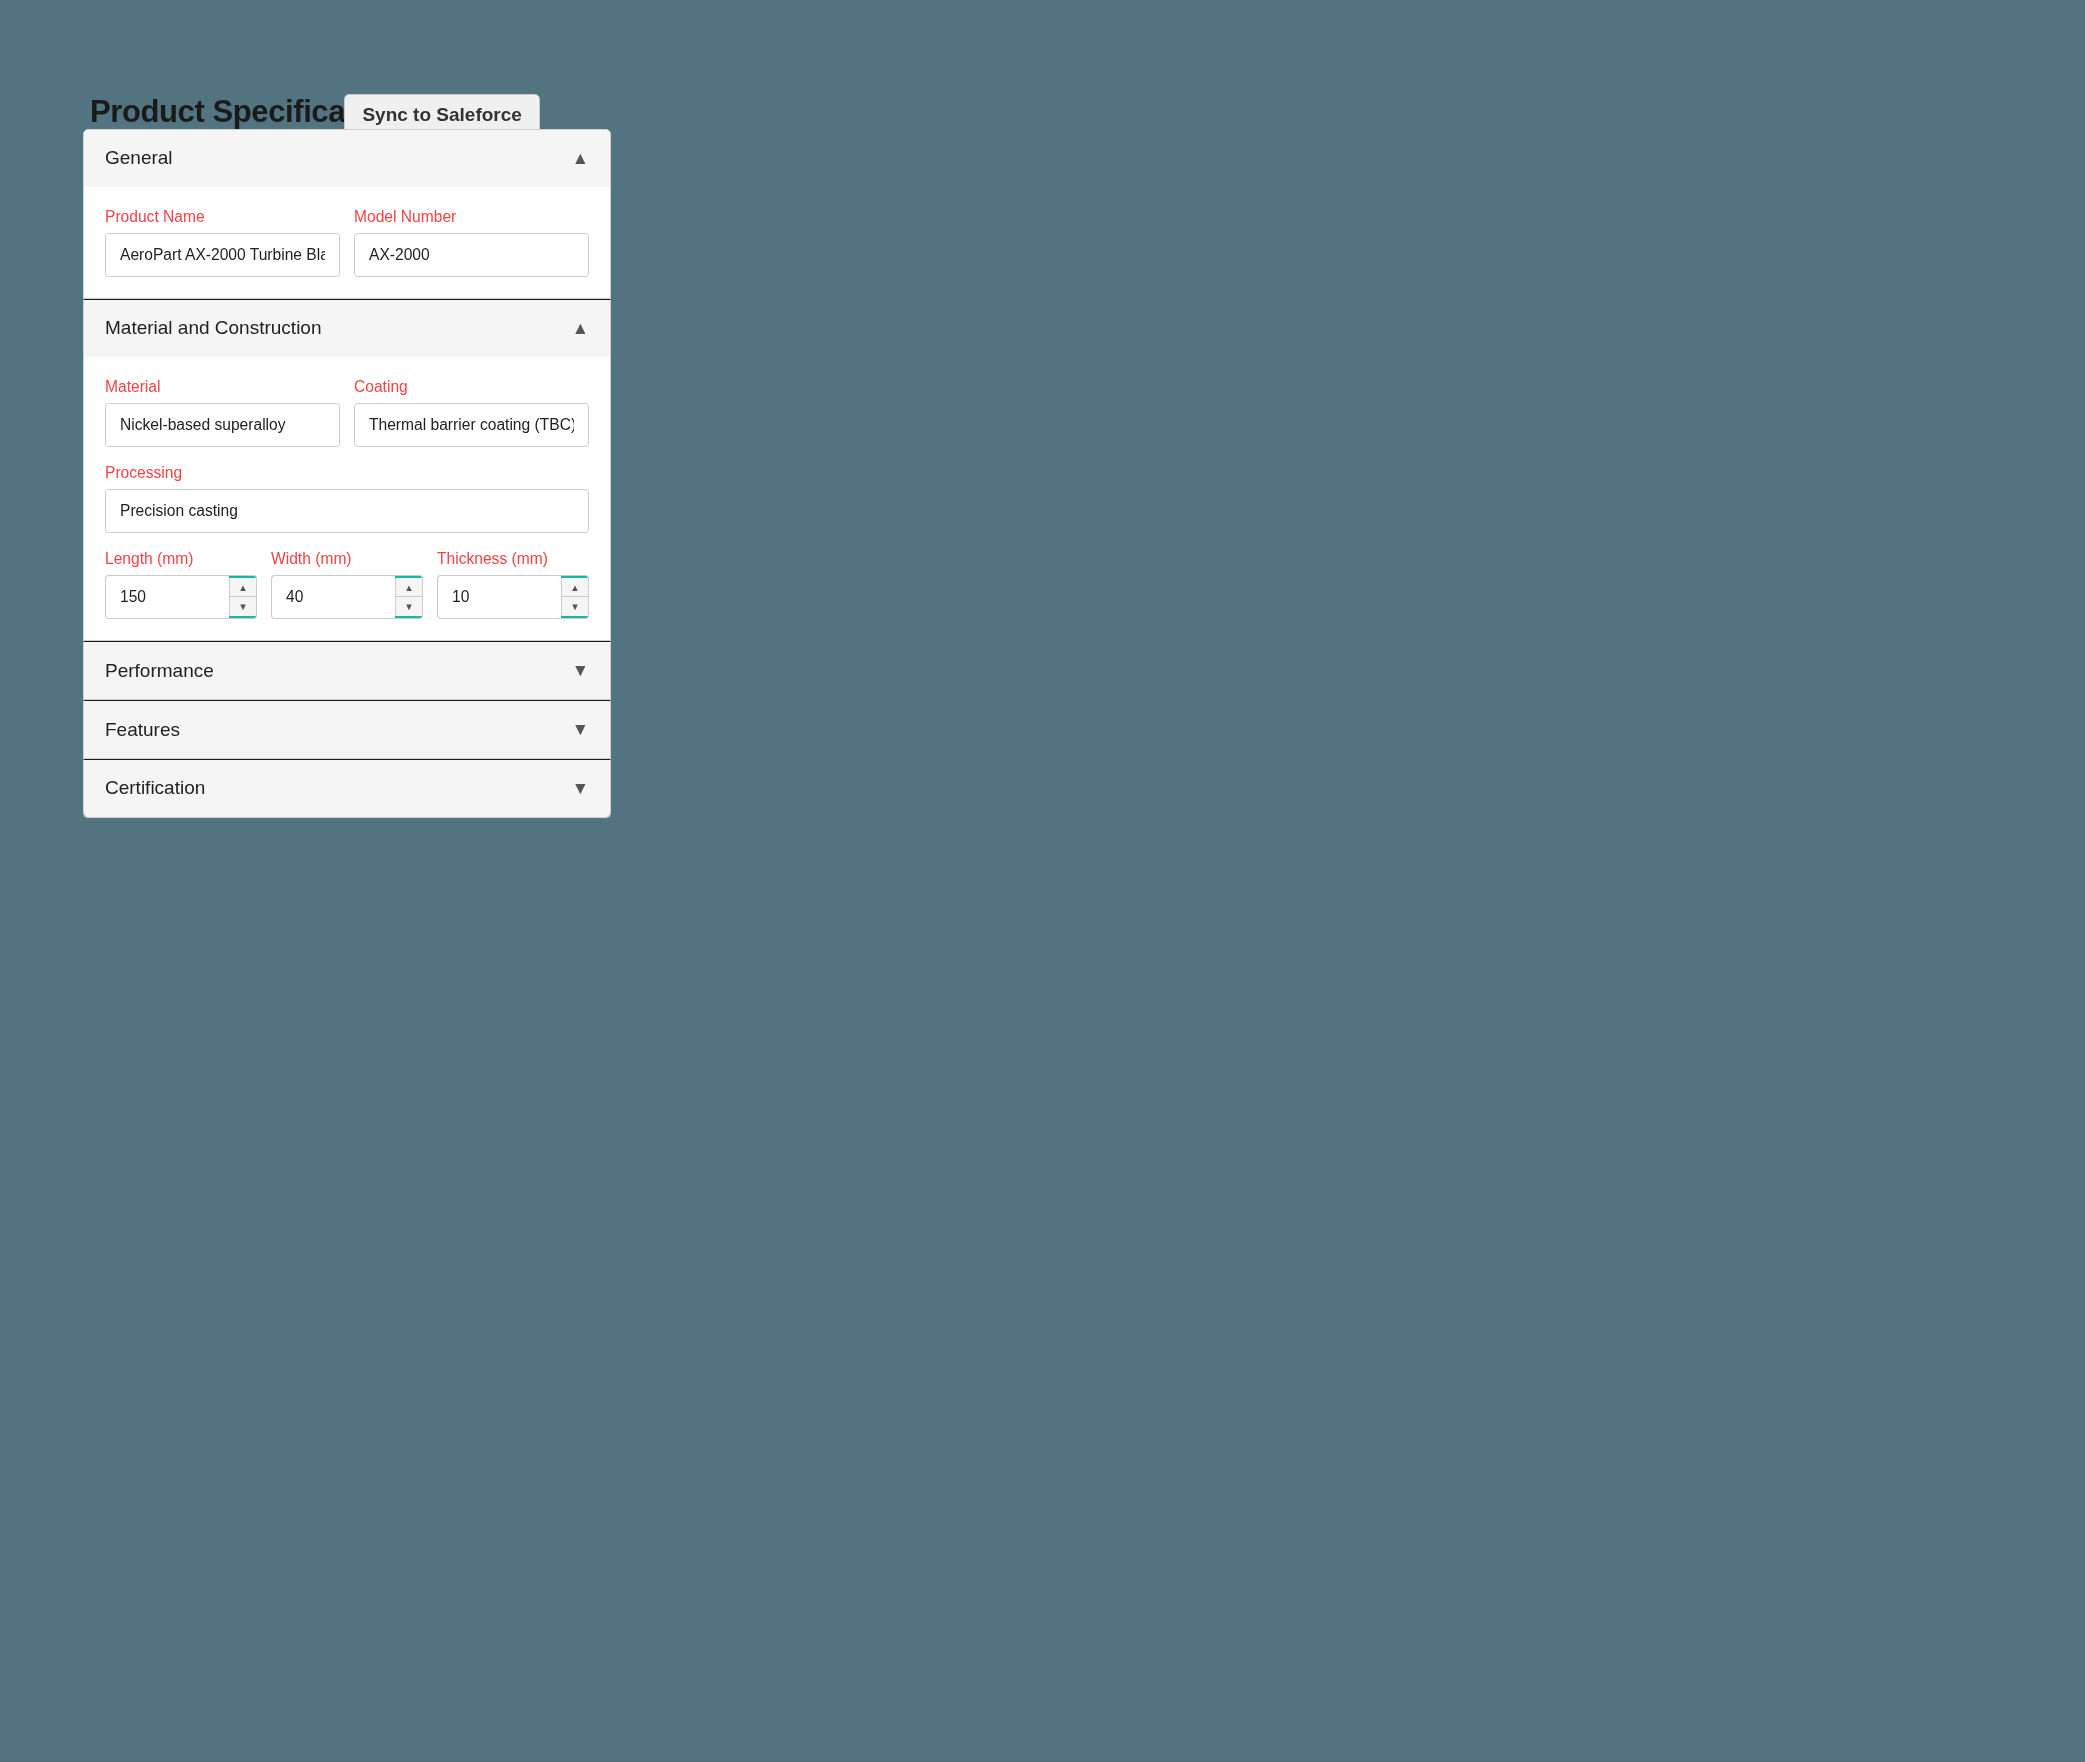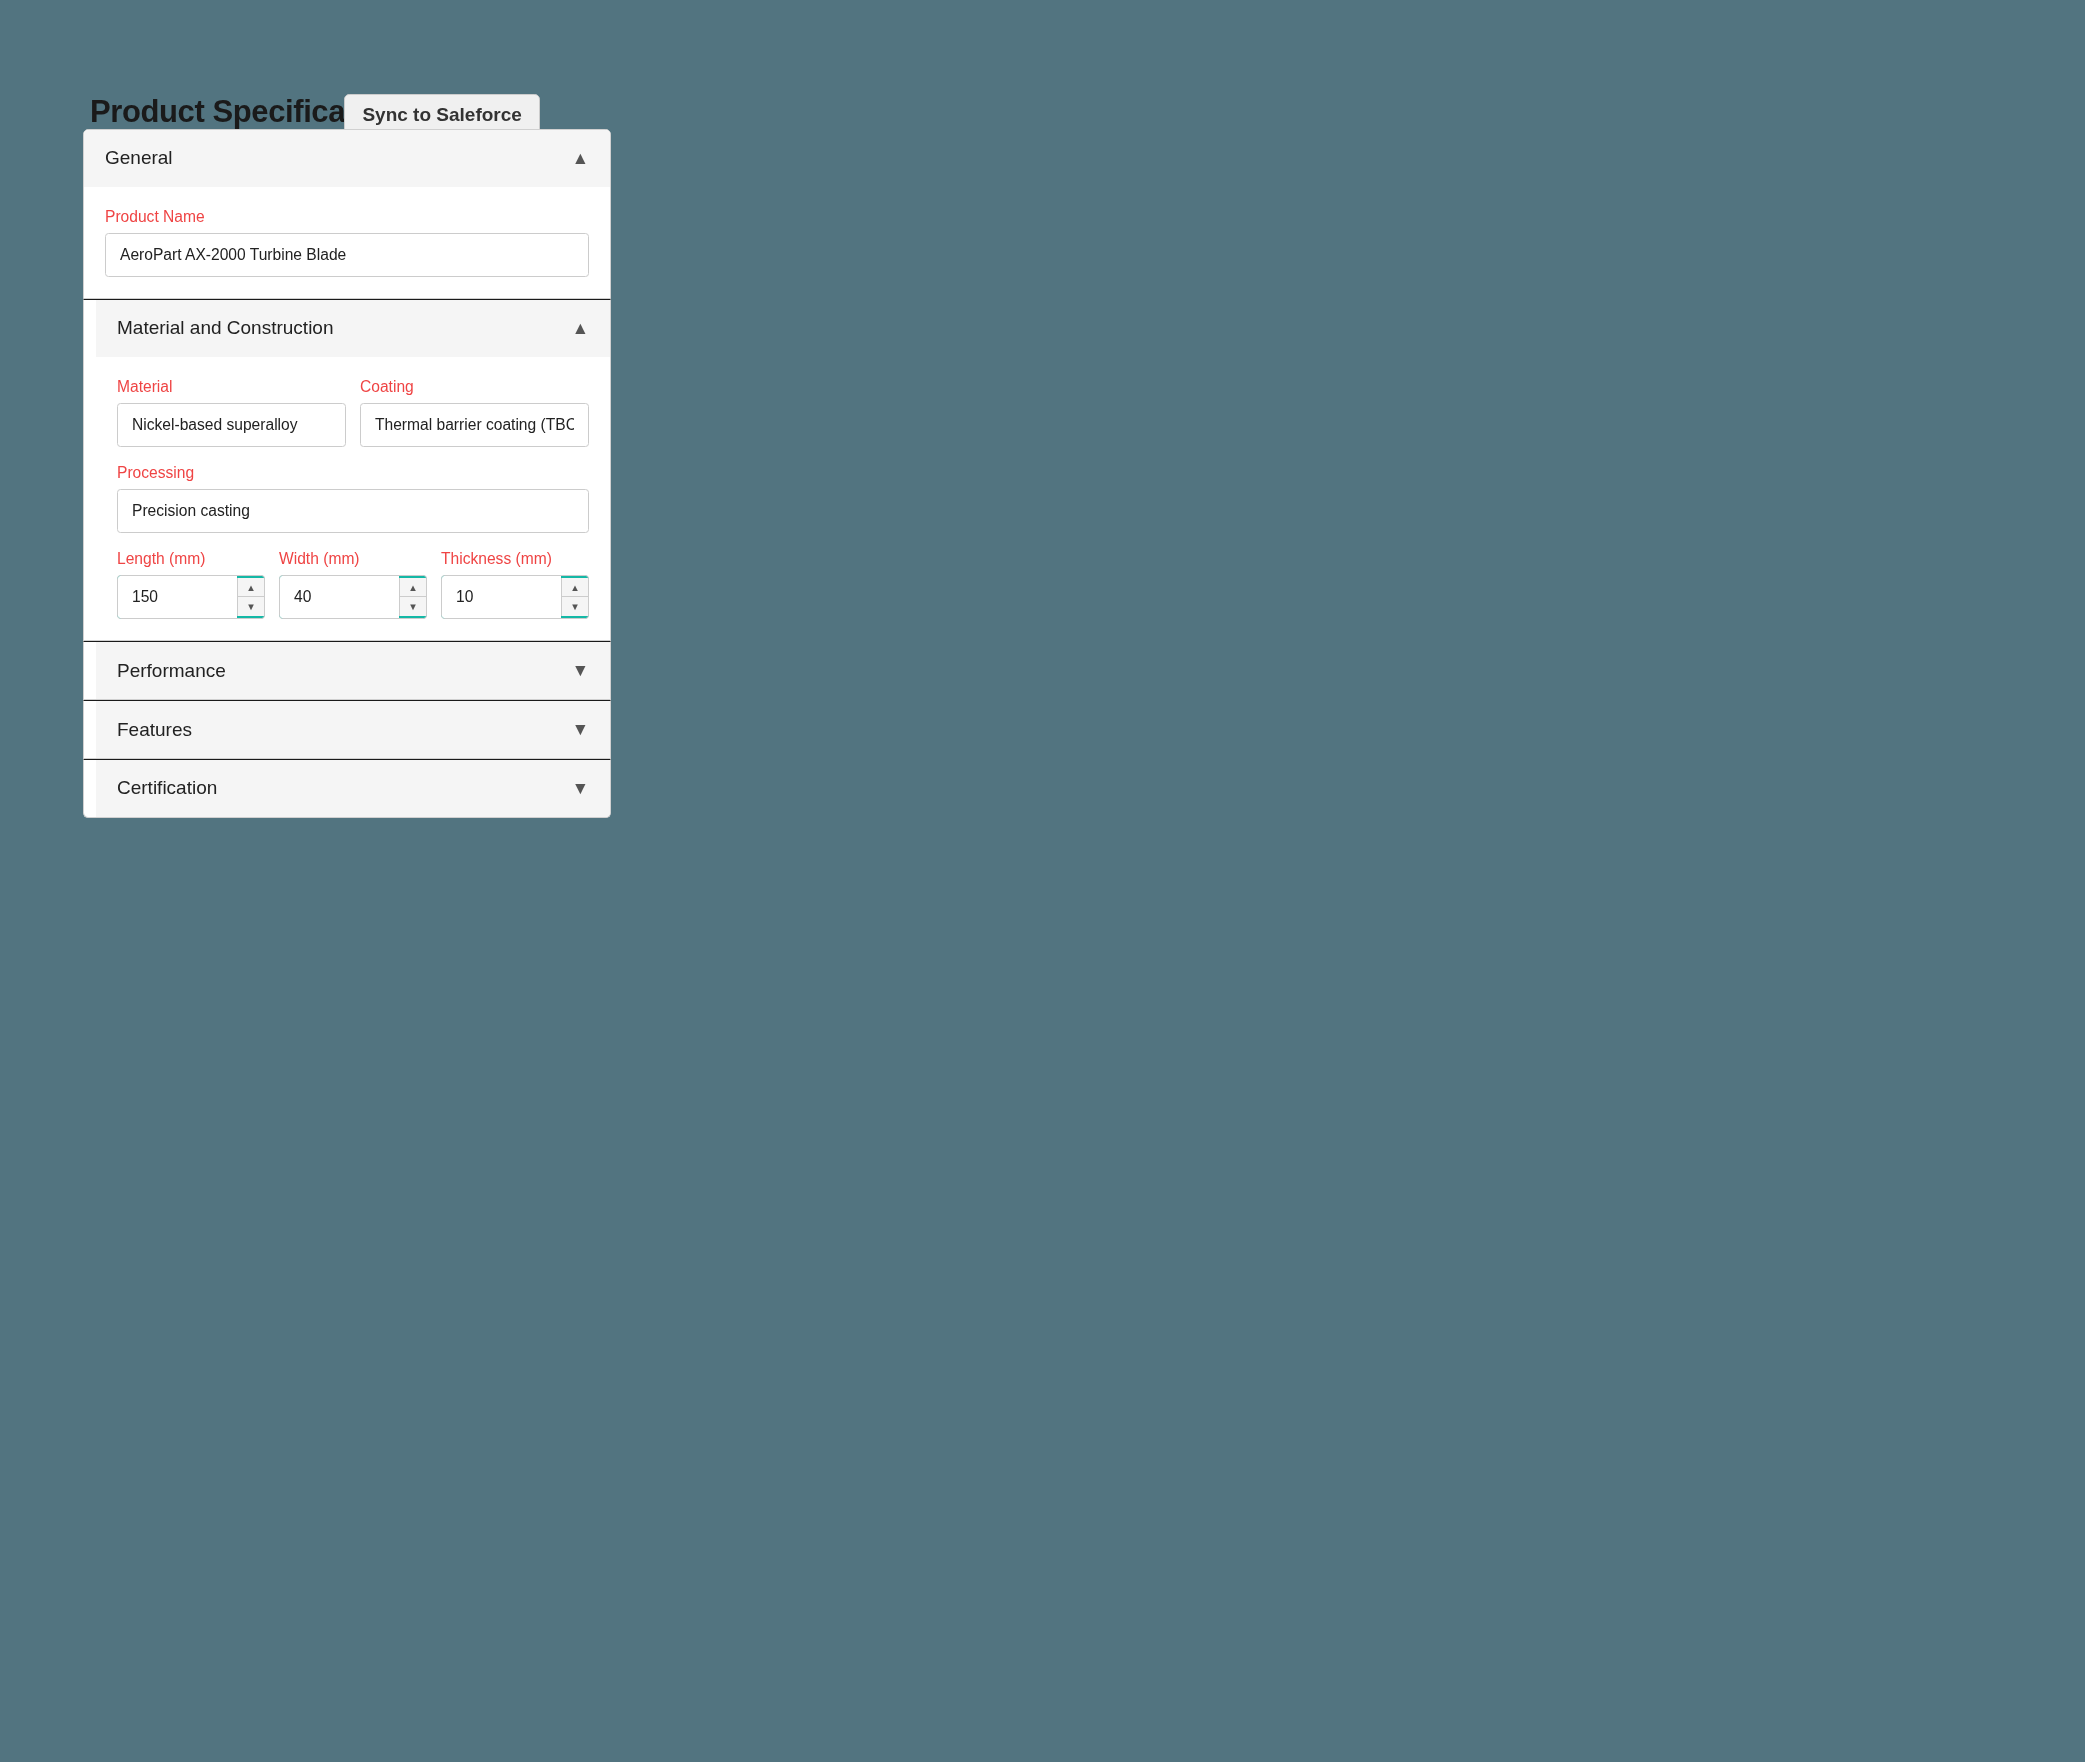--- a/index.html
+++ b/index.html
@@ -53,21 +53,20 @@
 
     .section {
       background: #ffffff;
       border: 0.9px solid #d0d0d0;
       border-radius: 0;
       overflow: hidden;
     }
 
     .section + .section {
       border-top: 1.7px solid #1a1a1a;
-      padding-left: 12px;
     }
 
     .section:first-child {
       border-radius: 5.2px 5.2px 0 0;
     }
 
     .section:last-child {
       border-radius: 0 0 5.2px 5.2px;
     }
 
@@ -197,20 +196,24 @@
     <div class="section-header">
       <span class="section-header-label">General</span>
       <span class="section-chevron">▲</span>
     </div>
     <div class="section-body">
       <div class="field-row">
         <div class="field-group">
           <label class="field-label">Product Name</label>
           <input class="field-input" type="text" value="AeroPart AX-2000 Turbine Blade" style="">
         </div>
+        <div class="field-group">
+          <label class="field-label">Model Number</label>
+          <input class="field-input" type="text" value="AX-2000" style="">
+        </div>
       </div>
     </div>
   </div>
 
   <div class="section">
     <div class="section-header">
       <span class="section-header-label">Material and Construction</span>
       <span class="section-chevron">▲</span>
     </div>
     <div class="section-body">

